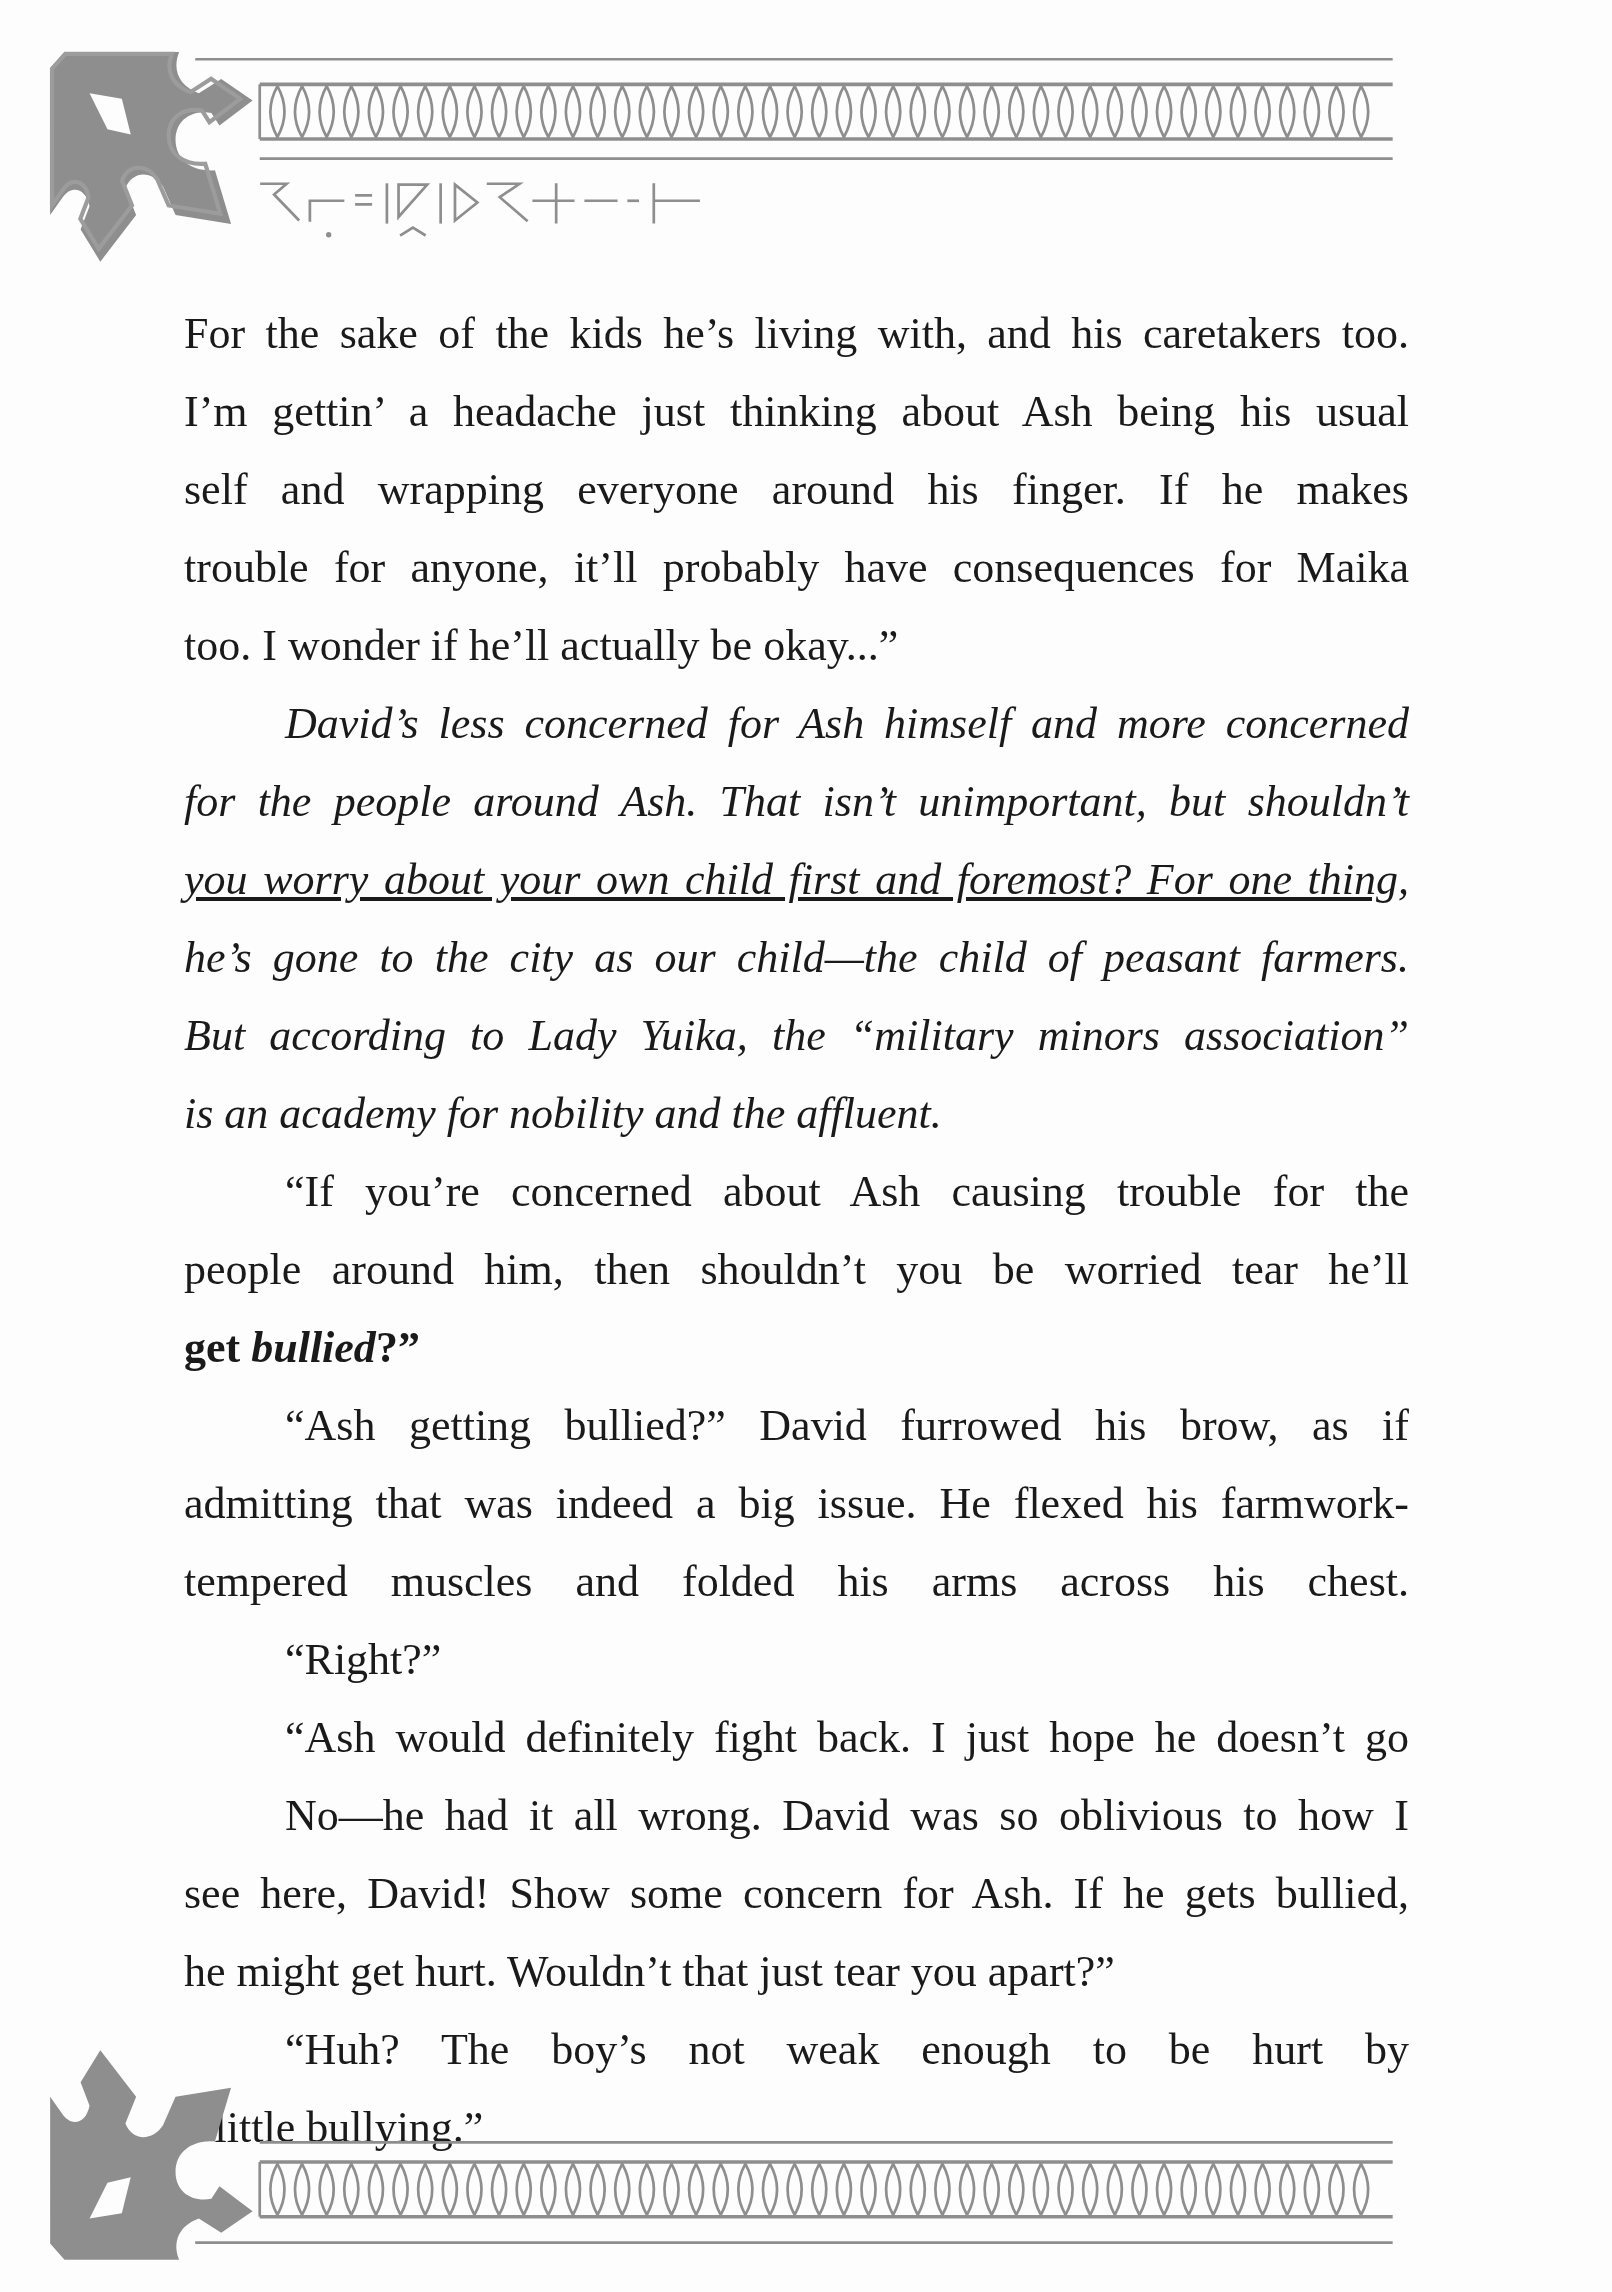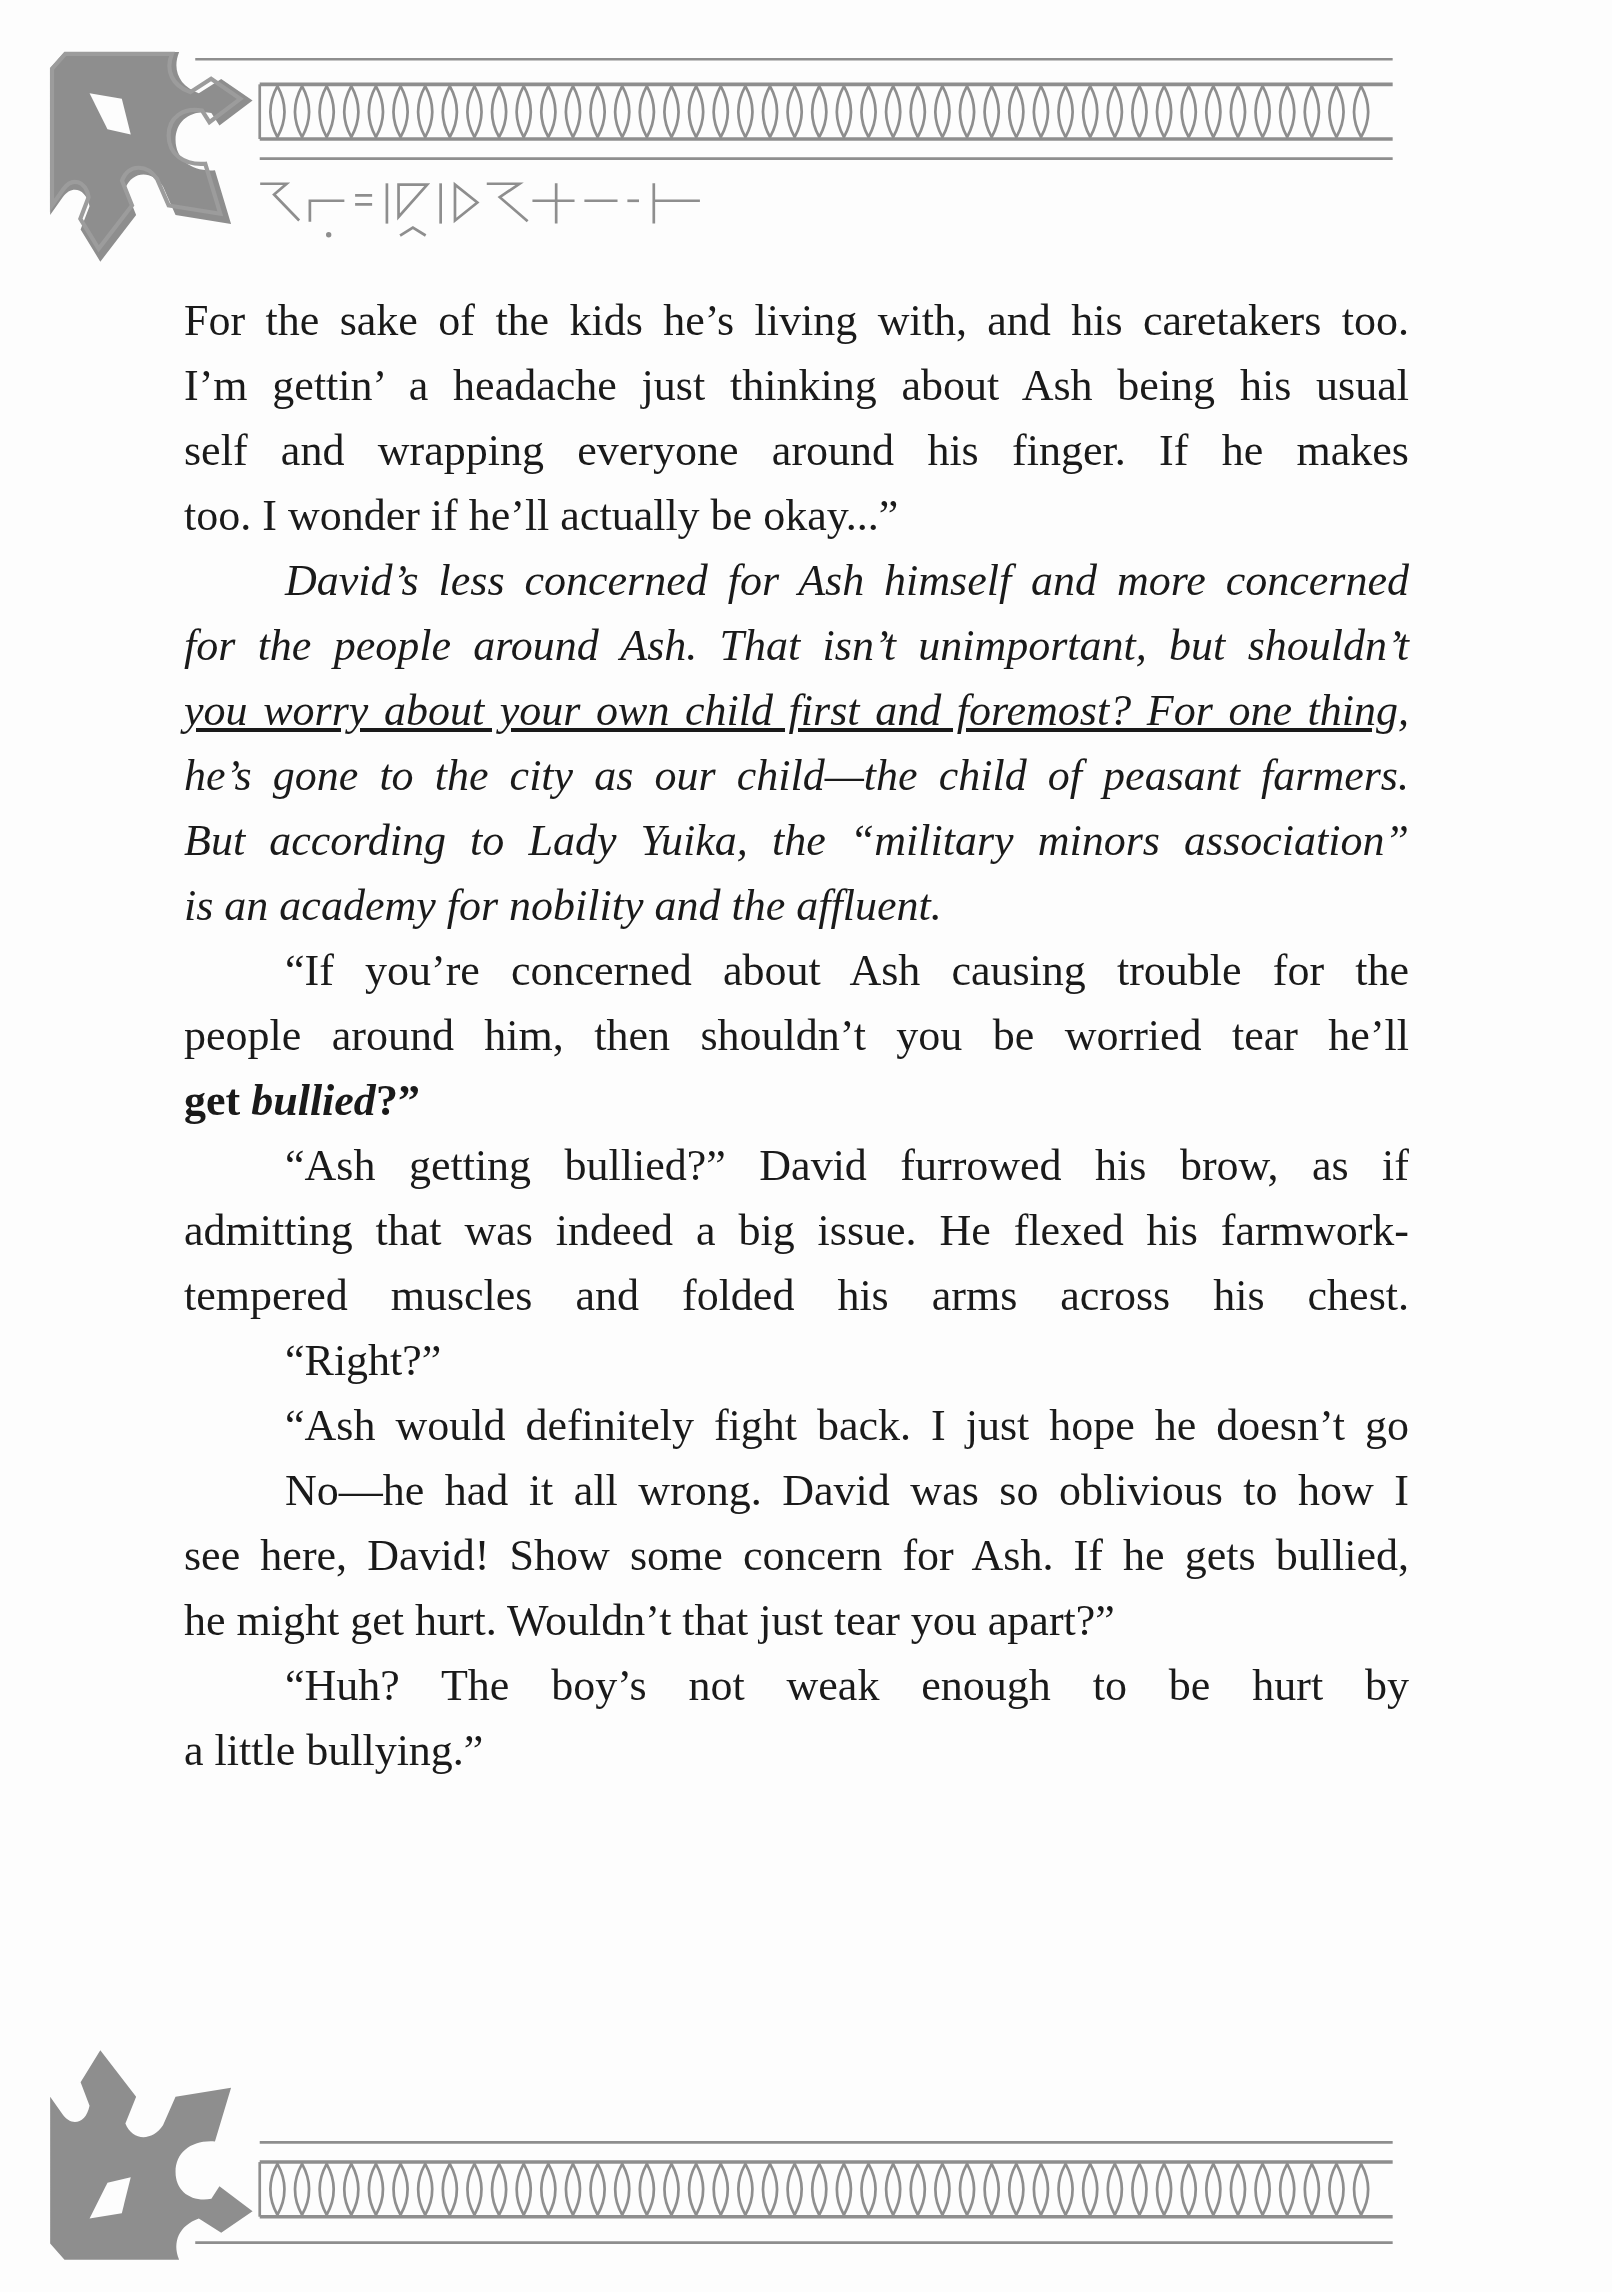--- a/index.html
+++ b/index.html
@@ -19,21 +19,21 @@
     top: 288px;
     width: 1225px;
     font-size: 44px;
     line-height: 65px;
     text-align: justify;
   }
   .page-body p { margin: 0; text-indent: 101px; }
   .page-body p.noindent { text-indent: 0; }
   .page-body p.thought { font-style: italic; }
   .page-body em { font-style: italic; }
-  .line { display: block; }
+  .line { display: block; margin-top: 13px; }
   .line.last { text-align-last: left; }
   .page-body p .line { text-align: justify; text-align-last: justify; }
   .page-body p .line.last { text-align-last: left; }
 </style>
 </head>
 <body>
 
 <div class="ornament" style="top:0; height:269px;">
   <svg width="1613" height="269" viewBox="0 0 1801 300">
 
@@ -113,20 +113,21 @@
       <path d="M730,206 L730,248 M730,224 L780,224"></path>
     </g>
   </svg>
 </div>
 
 <div class="page-body">
   <p class="noindent">
     <span class="line">For the sake of the kids he’s living with, and his caretakers too.</span>
     <span class="line">I’m gettin’ a headache just thinking about Ash being his usual</span>
     <span class="line">self and wrapping everyone around his finger. If he makes</span>
+    <span class="line">trouble for anyone, it’ll probably have consequences for Maika</span>
     <span class="line last">too. I wonder if he’ll actually be okay...”</span>
   </p>
   <p class="thought">
     <span class="line" style="text-indent:101px;">David’s less concerned for Ash himself and more concerned</span>
     <span class="line" style="text-indent:0;">for the people around Ash. That isn’t unimportant, but shouldn’t</span>
     <span class="line" style="text-indent:0;text-decoration:underline;">you worry about your own child first and foremost? For one thing,</span>
     <span class="line" style="text-indent:0;">he’s gone to the city as our child—the child of peasant farmers.</span>
     <span class="line" style="text-indent:0;">But according to Lady Yuika, the “military minors association”</span>
     <span class="line last" style="text-indent:0;">is an academy for nobility and the affluent.</span>
   </p>

